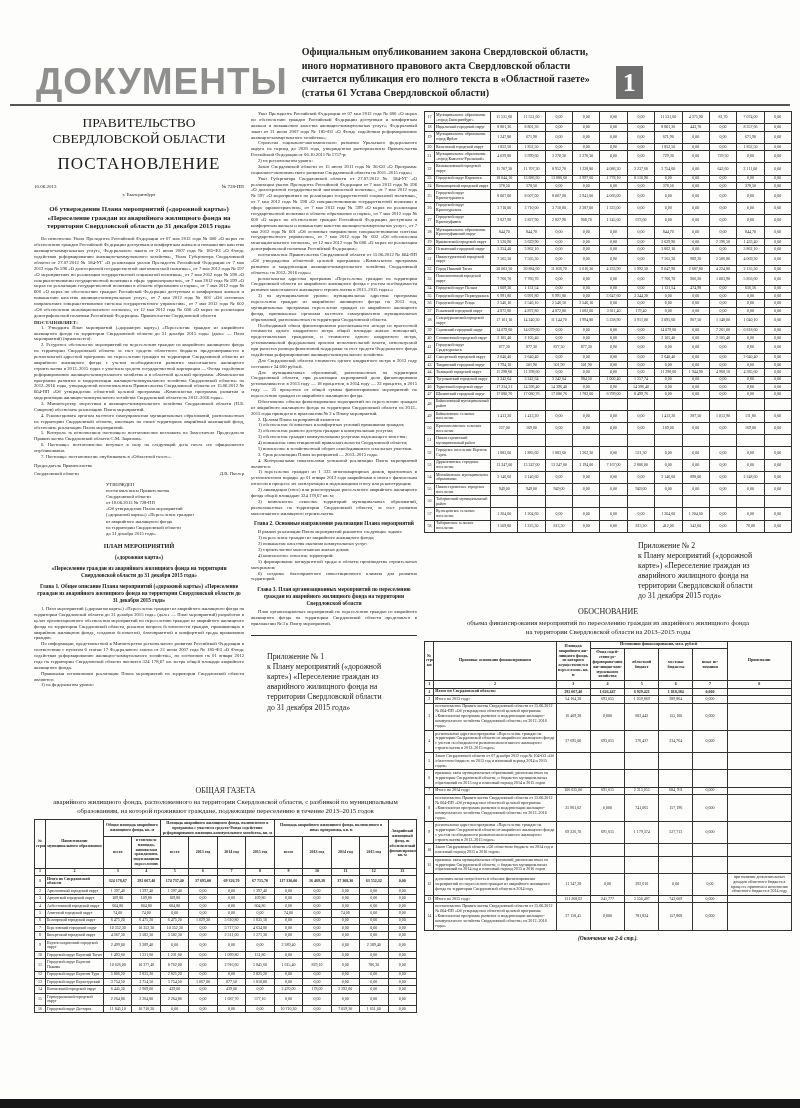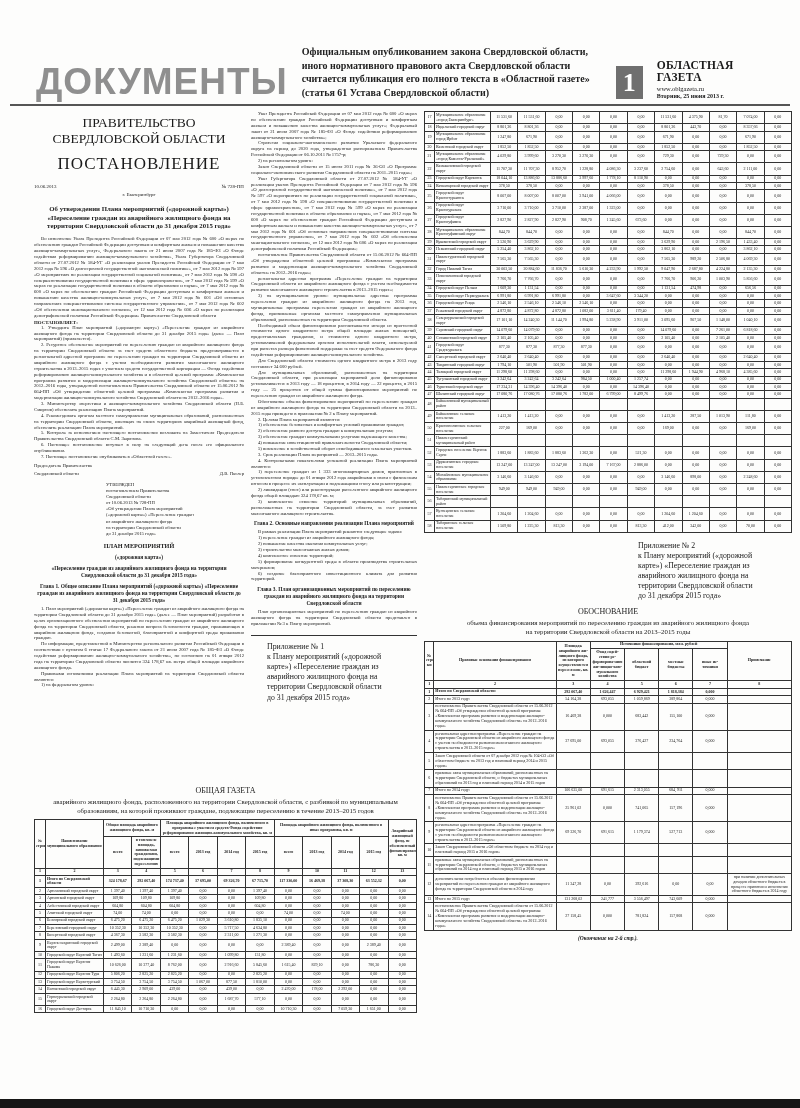--- a/index.html
+++ b/index.html
@@ -37,21 +37,21 @@
   .meta-city { text-align:center; font-size:5px; margin-top:3px; }
   .subject   { font-weight:bold; font-size:6.8px; text-align:center; line-height:1.25; margin:8px 2px 6px 2px; }
 
   .t-p  { font-size:4.7px; line-height:1.25; text-align:justify; text-indent:7px; }
   .t-b  { font-size:4.9px; font-weight:bold; margin-top:1px; }
   .t-bc { font-size:5.4px; font-weight:bold; text-align:center; line-height:1.3; margin:4px 2px 2px 2px; }
   .t-bch{ font-size:6.2px; font-weight:bold; text-align:center; line-height:1.3; margin:5px 2px 2px 2px; }
   .t-ind{ font-size:4.7px; line-height:1.3; margin-left:72px; }
   .t-sig{ display:flex; justify-content:space-between; font-size:4.7px; margin:3px 0; }
   .t-ax { font-size:7.8px; line-height:1.3; width:150px; margin-left:auto; }
-  .ax-block { border-top:1px solid #333; margin-top:8px; padding-top:6px; }
+  .ax-block { border-top:1px solid #333; margin-top:8px; padding-top:16px; }
   .ax-block-r { margin:8px 4px 6px auto; width:170px; }
   .t-gap { height:3px; }
 
   
   table.dt { border-collapse:collapse; width:100%; table-layout:fixed; }
   table.dt th, table.dt td { border:0.6px solid #333; font-size:4px; line-height:1.2;
     padding:0.8px 1px; vertical-align:middle; overflow:hidden; }
   table.dt th { font-weight:bold; text-align:center; }
   table.dt td { text-align:center; }
   table.dt td.nm { text-align:left; }
@@ -77,25 +77,20 @@
 <div class="page">
 
   <div class="masthead">
     <div class="docs-title">ДОКУМЕНТЫ</div>
     <div class="official-note">
       <span>Официальным опубликованием закона Свердловской области, иного нормативного правового акта  Свердловской области считается публикация его полного текста</span>
       <span>в «Областной газете» </span><span>(статья 61 Устава Свердловской области)</span>
     </div>
     <div class="pagebox">
       <span>1</span>
-    </div>
-    <div class="gazette">
-      <div class="gazette-name">ОБЛАСТНАЯ ГАЗЕТА</div>
-      <div class="gazette-url">www.oblgazeta.ru</div>
-      <div class="gazette-date">Вторник, 25 июня 2013 г.</div>
     </div>
   </div>
   <div class="head-rule"></div>
 
   <div class="content">
 
     <div class="col-left">
       <div class="org-title">ПРАВИТЕЛЬСТВО СВЕРДЛОВСКОЙ ОБЛАСТИ</div>
       <div class="doc-type">ПОСТАНОВЛЕНИЕ</div>
       <div class="meta-row">

